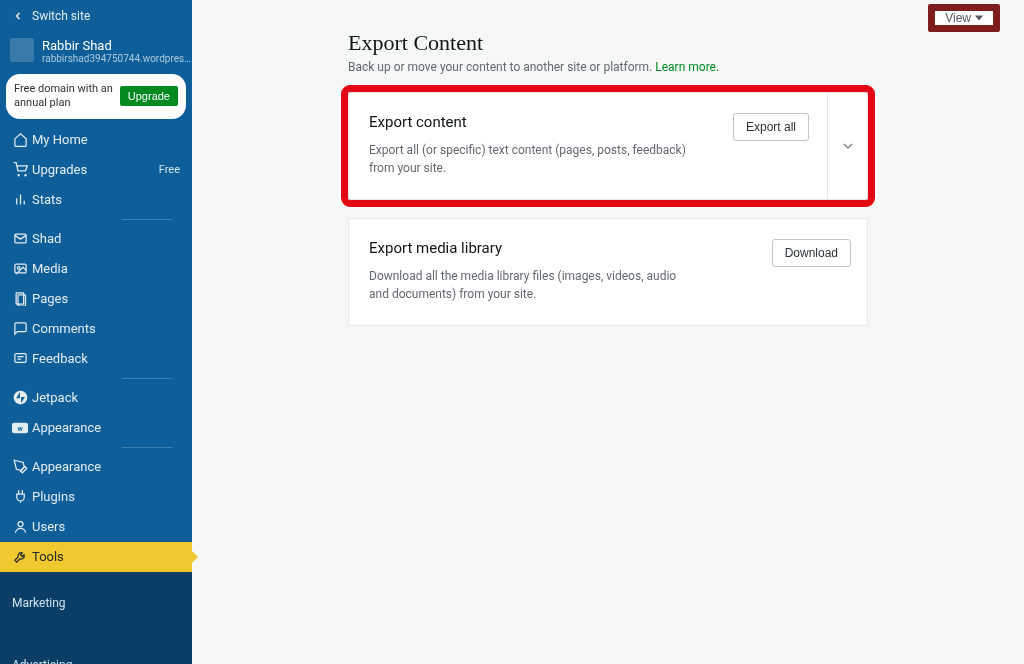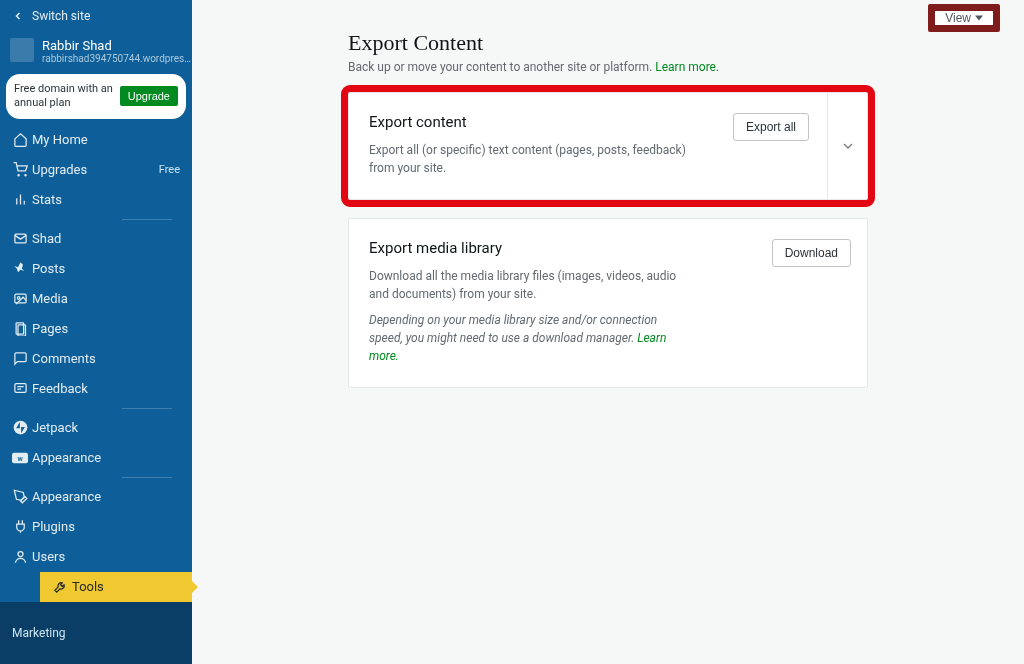--- a/index.html
+++ b/index.html
@@ -77,21 +77,20 @@
   }
   .nav-item .badge {
     margin-left: auto;
     font-size: 11px;
     color: #cde4f0;
   }
   .nav-item.active {
     background: #f0c930;
     color: #23282d;
     position: relative;
-    margin-left: 40px;
   }
   .nav-item.active::after {
     content: '';
     position: absolute;
     right: -6px; top: 50%;
     transform: translateY(-50%);
     width: 0; height: 0;
     border-top: 6px solid transparent;
     border-bottom: 6px solid transparent;
     border-left: 6px solid #f0c930;
@@ -270,28 +269,20 @@
           <svg width="15" height="15" viewBox="0 0 24 24" fill="none" stroke="#e2ecf1" stroke-width="2">
             <rect x="3" y="5" width="18" height="14" rx="2"></rect>
             <polyline points="3 7 12 13 21 7"></polyline>
           </svg>
         </span>
         <span>Shad</span>
       </li>
       <li class="nav-item">
         <span class="nav-icon">
           <svg width="15" height="15" viewBox="0 0 24 24" fill="none" stroke="#e2ecf1" stroke-width="2">
-            <path d="M12 2l4 4-2 6 4 4-6-2-4 4-2-6-4-4 6 2z" stroke="none" fill="#e2ecf1"></path>
-          </svg>
-        </span>
-        <span>Posts</span>
-      </li>
-      <li class="nav-item">
-        <span class="nav-icon">
-          <svg width="15" height="15" viewBox="0 0 24 24" fill="none" stroke="#e2ecf1" stroke-width="2">
             <rect x="3" y="5" width="18" height="14" rx="2"></rect>
             <circle cx="9" cy="11" r="2"></circle>
             <path d="M21 15l-5-5L5 21"></path>
           </svg>
         </span>
         <span>Media</span>
       </li>
       <li class="nav-item">
         <span class="nav-icon">
           <svg width="15" height="15" viewBox="0 0 24 24" fill="none" stroke="#e2ecf1" stroke-width="2">
@@ -413,23 +404,20 @@
         </div>
       </div>
     </div>
 
     <div class="card">
       <div class="card-body">
         <div class="card-left">
           <h2 class="card-title">Export media library</h2>
           <div class="card-desc">
             <p>Download all the media library files (images, videos, audio and documents) from your site.</p>
-            <p class="hint">
-              <span>Depending on your media library size and/or connection speed, you might need to use a download manager. </span><a href="#">Learn more.</a>
-            </p>
           </div>
         </div>
         <div class="card-action">
           <button class="btn-outline">Download</button>
         </div>
       </div>
     </div>
   </div>
 </div>
 

